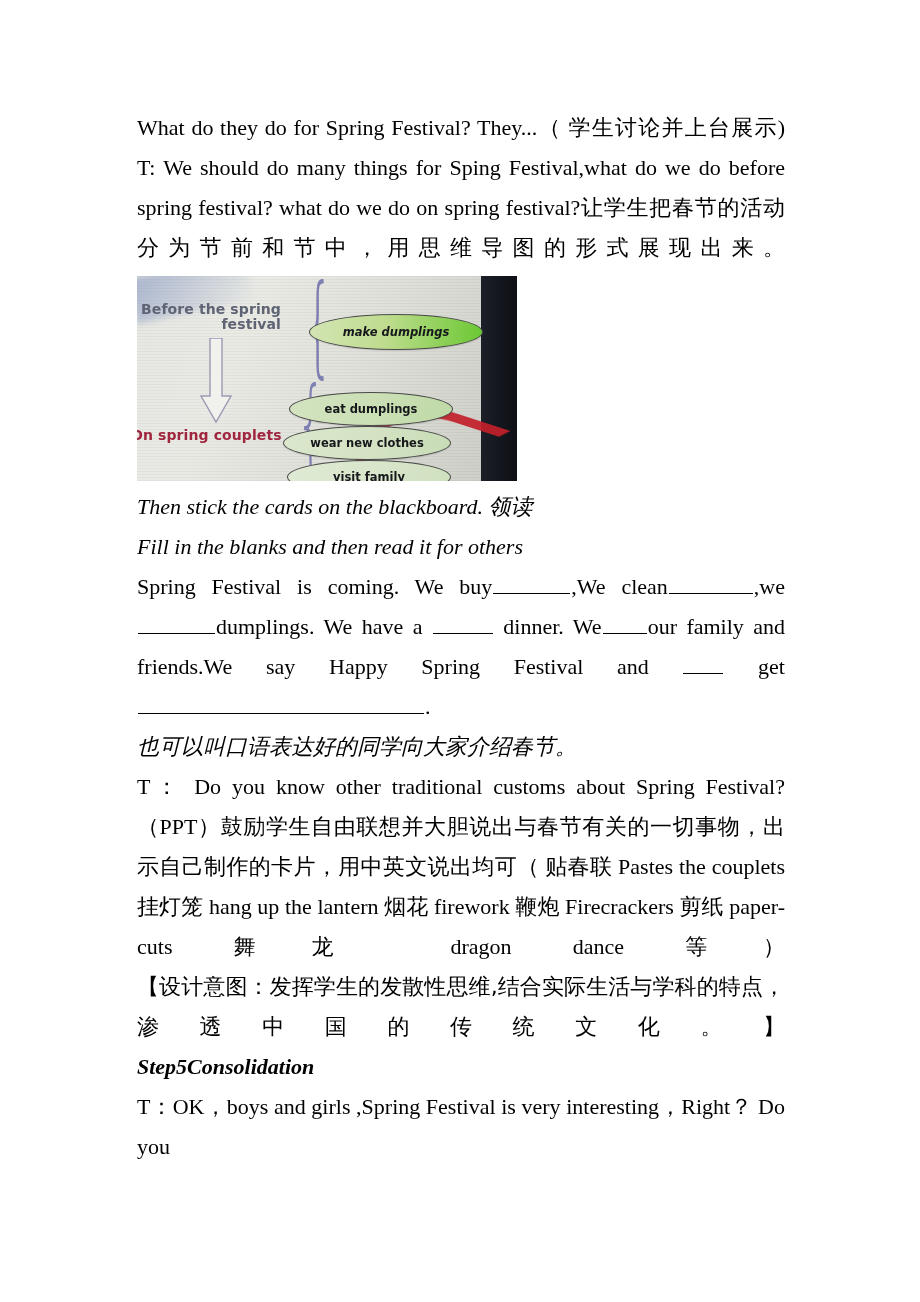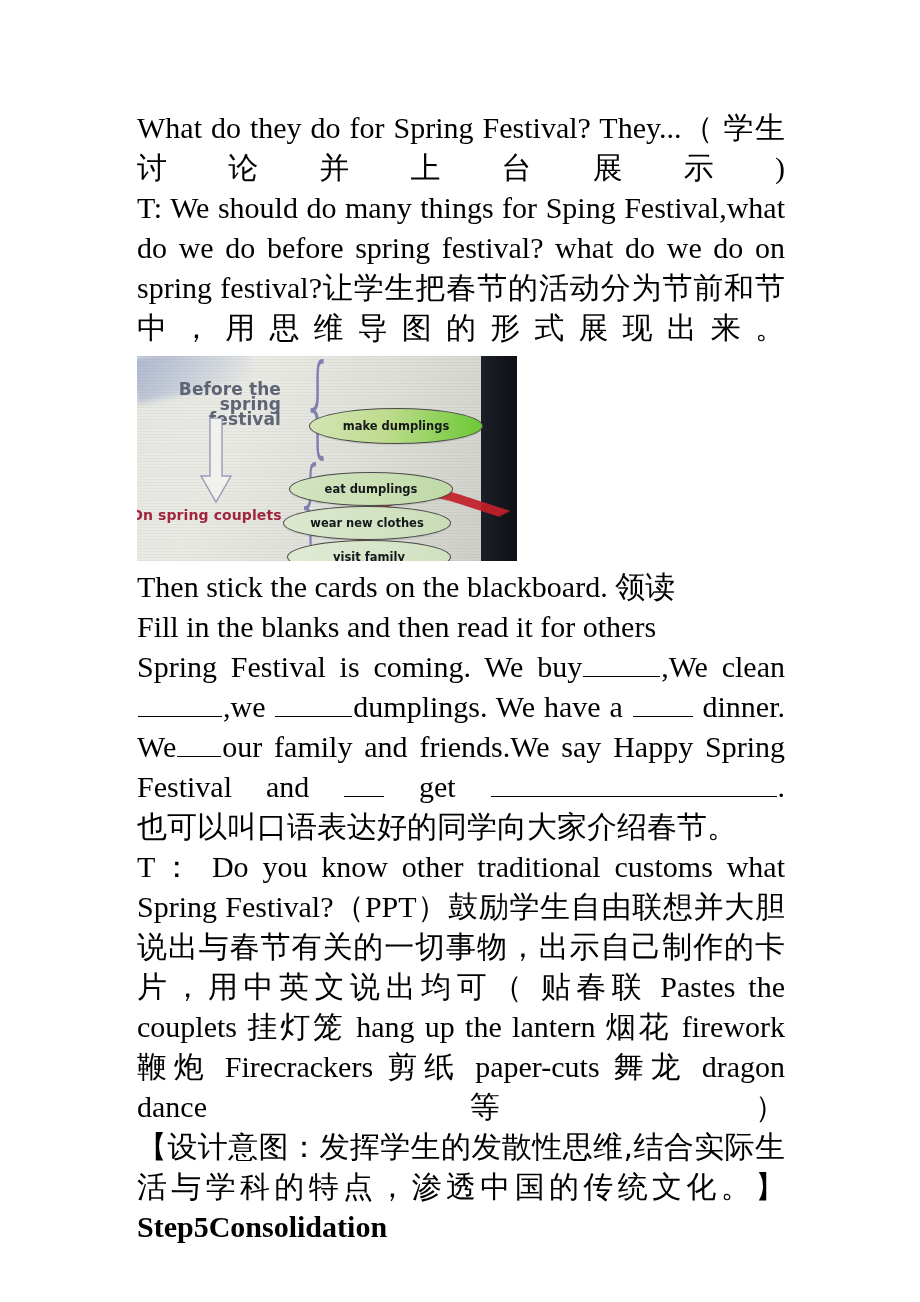--- a/index.html
+++ b/index.html
@@ -22,31 +22,31 @@
     box-sizing: border-box;
     padding: 108px 132px 0 137px;
   }
   .doc {
     width: 648px;
   }
 
   
   p.line {
     margin: 0;
-    font-size: 30px;
+    font-size: 22px;
     line-height: 40px;
     text-align: justify;
     text-justify: inter-word;
     letter-spacing: 0;
   }
   p.just {
     text-align: justify;
     text-align-last: justify;
   }
-  p.left { text-align: left; text-align-last: left; }
+  p.left { text-align: left; text-align-last: left; font-style: italic; }
   p.bold { font-weight: bold; }
   .cn { font-family: "DejaVu Sans", "Liberation Sans", sans-serif; font-size: 22px; }
 
   
   .blank {
     display: inline-block;
     border-bottom: 1.6px solid #000;
     vertical-align: baseline;
     height: 17px;
     margin: 0 1px;
@@ -107,21 +107,21 @@
     border-bottom-color: transparent;
     transform: rotate(18deg);
     filter: blur(0.6px);
     opacity: 0.92;
   }
 
   .lbl {
     position: absolute;
     font-family: "DejaVu Sans", "Liberation Sans", sans-serif;
     font-weight: bold;
-    font-size: 17px;
+    font-size: 14px;
     line-height: 15px;
     letter-spacing: 0.1px;
   }
   .lbl-before {
     left: -4px; top: 26px;
     width: 148px;
     text-align: right;
     color: #5f6475;
   }
   .lbl-on {
@@ -163,21 +163,21 @@
     box-shadow: 0 1px 1px rgba(0,0,0,0.12);
   }
   .ell-g1 { background: linear-gradient(95deg, #cfe3a9 0%, #b9dc84 40%, #5ec52a 100%); }
   .ell-g2 { background: linear-gradient(95deg, #d3e4b4 0%, #bedc8d 45%, #6ac832 100%); }
   .ell-g3 { background: linear-gradient(95deg, #d0e2ab 0%, #bada8a 50%, #88cf4e 100%); }
   .ell-p1 { background: linear-gradient(95deg, #d3e3c0 0%, #c9dfb3 60%, #bfd9a6 100%); }
   .ell-p2 { background: linear-gradient(95deg, #dbe7cd 0%, #d2e2c2 60%, #c8dcb6 100%); }
   .ell-p3 { background: linear-gradient(95deg, #dfead4 0%, #d7e5c9 60%, #cfe0bf 100%); }
 
   .e1 { left: 168px; top: 2px;   width: 172px; height: 34px; }
-  .e2 { left: 172px; top: 52px;  width: 172px; height: 34px; }
+  .e2 { left: 172px; top: 38px;  width: 172px; height: 34px; font-style: italic; }
   .e3 { left: 170px; top: 74px;  width: 172px; height: 34px; }
   .e4 { left: 152px; top: 116px; width: 162px; height: 32px; }
   .e5 { left: 146px; top: 150px; width: 166px; height: 32px; }
   .e6 { left: 150px; top: 184px; width: 162px; height: 32px; }
 </style>
 </head>
 <body>
 
 <div class="page">
   <div class="doc">
@@ -224,21 +224,22 @@
       <span class="blank b-med"></span><span>dumplings.  We  have  a</span>
       <span class="blank b-sm"></span>
       <span>dinner.  We</span><span class="blank b-xs"></span><span>our  family  and</span>
       <span>friends.We     say     Happy     Spring     Festival     and</span>
       <span class="blank b-xxs"></span>
       <span>get</span>
       <span class="blank b-long"></span><span>.</span></p>
 
     <p class="line left cn">也可以叫口语表达好的同学向大家介绍春节。</p>
 
-    <p class="line just">T：  Do you know other traditional customs what Spring Festival?（PPT）鼓励学生自由联想并大胆说出与春节有关的一切事物，出示自己制作的卡片，用中英文说出均可（ 贴春联 Pastes the couplets 挂灯笼 hang up the lantern 烟花 firework  鞭炮 Firecrackers  剪纸  paper-cuts 舞龙 dragon dance 等）</p>
+    <p class="line just">T：  Do you know other traditional customs about Spring Festival?（PPT）鼓励学生自由联想并大胆说出与春节有关的一切事物，出示自己制作的卡片，用中英文说出均可（ 贴春联 Pastes the couplets 挂灯笼 hang up the lantern 烟花 firework  鞭炮 Firecrackers  剪纸  paper-cuts 舞龙 dragon dance 等）</p>
 
     <p class="line just cn">【设计意图：发挥学生的发散性思维,结合实际生活与学科的特点，渗透中国的传统文化。】</p>
 
     <p class="line left bold">Step5Consolidation</p>
 
+    <p class="line just">T：OK，boys and girls ,Spring Festival is very interesting，Right？ Do you</p>
 
   </div>
 </div>
 
 </body></html>

